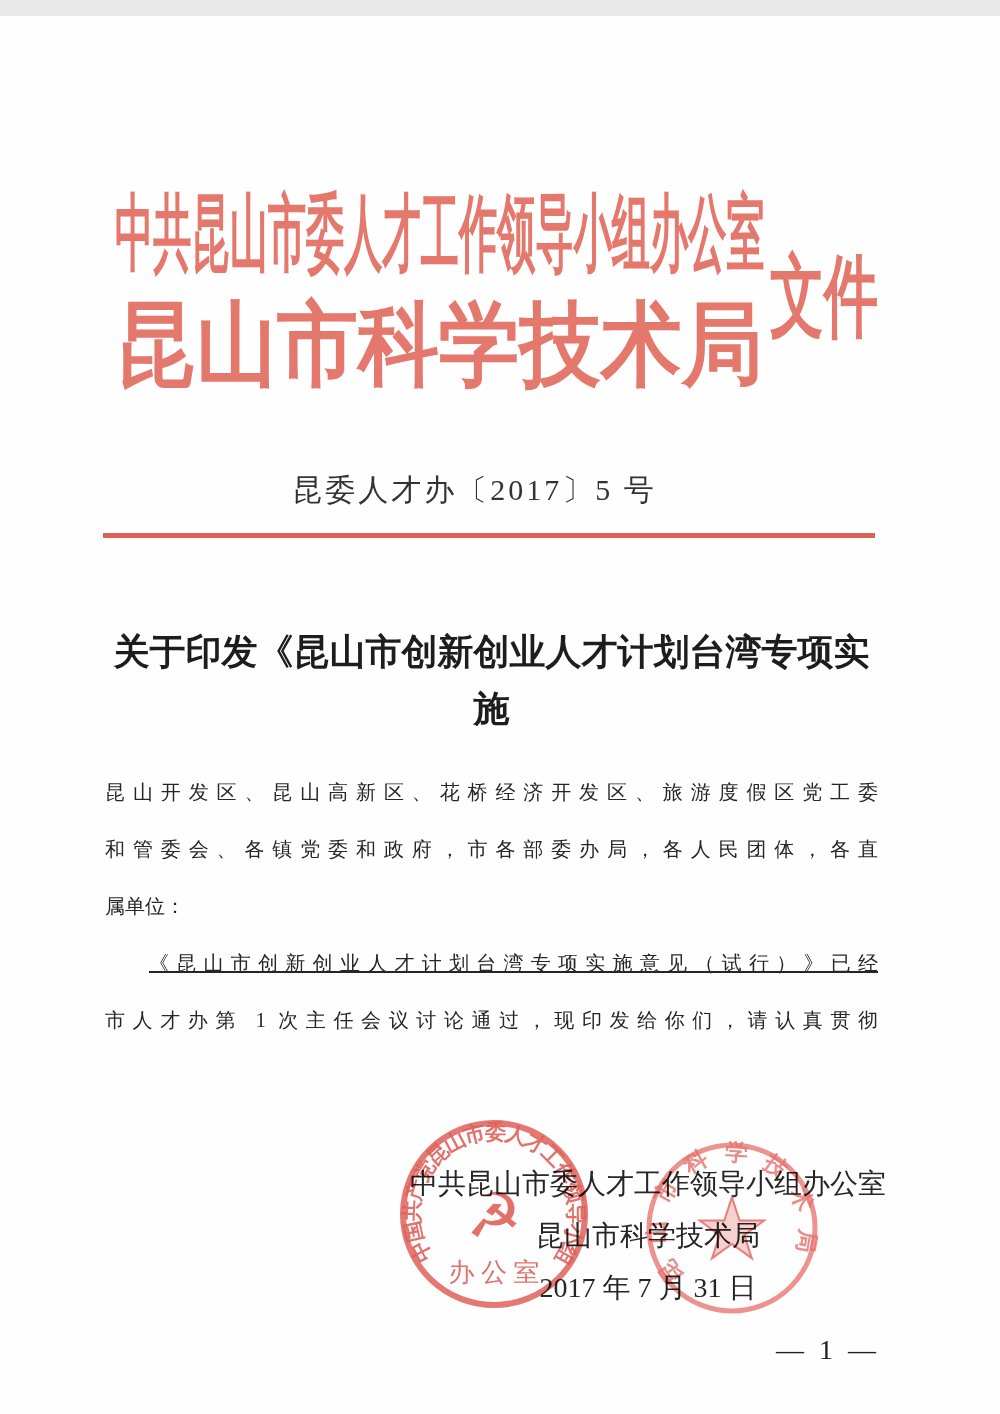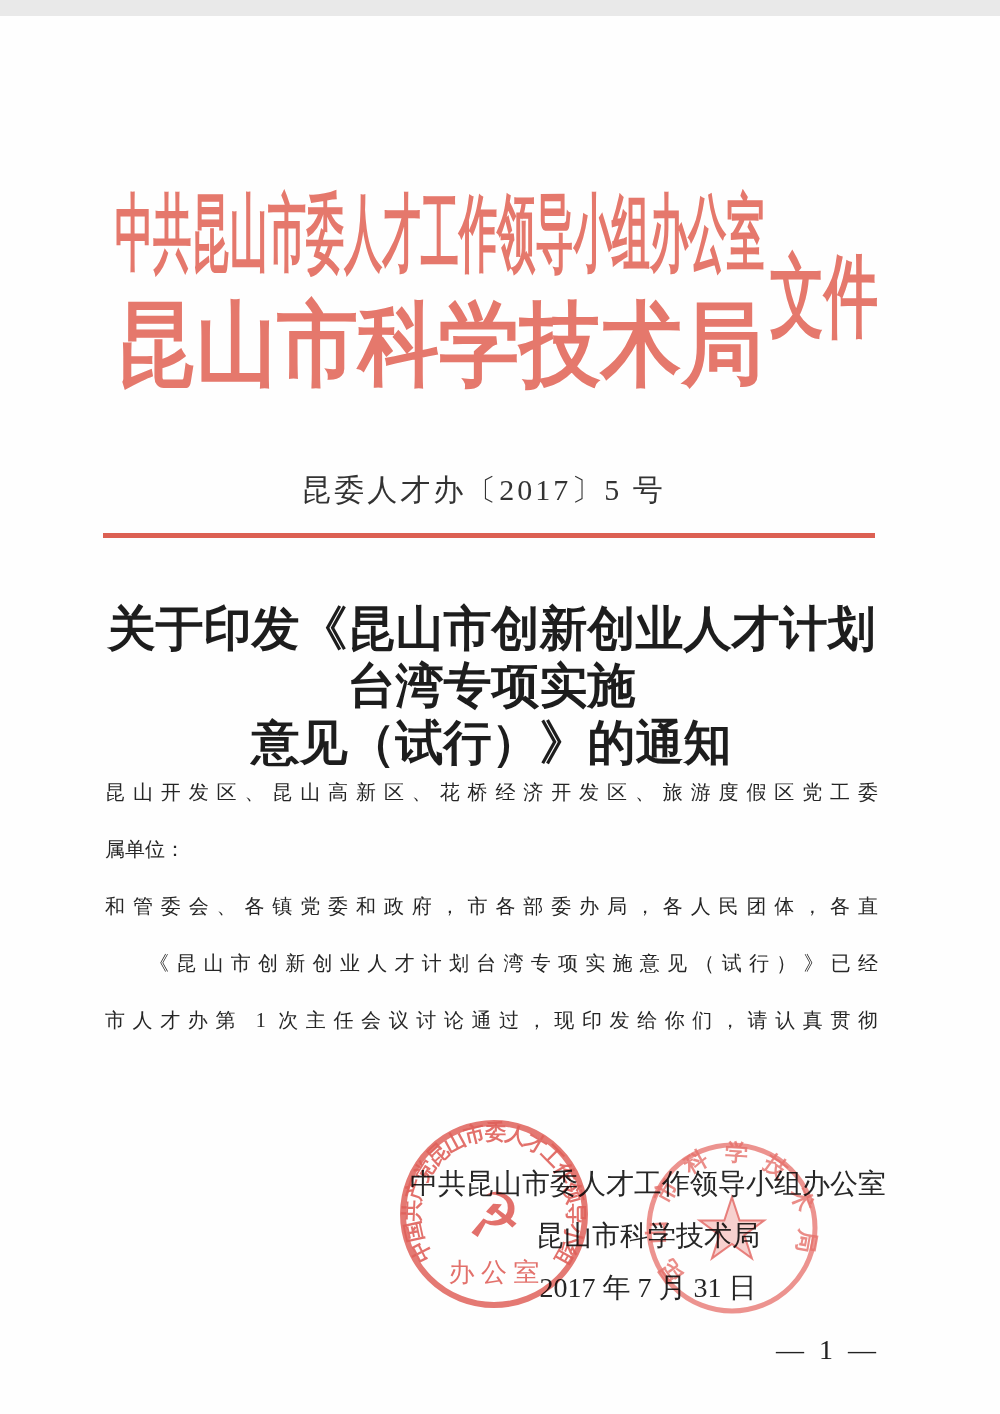--- a/index.html
+++ b/index.html
@@ -8,31 +8,31 @@
     background:#fefefe;overflow:hidden;
     font-family:"Liberation Serif", serif;color:#262626;
   }
   .abs{position:absolute;}
   
   .hdr-line{color:#e5786c;font-weight:bold;white-space:nowrap;line-height:1;}
   .hdr1{left:115px;top:176px;font-size:84px;transform:scaleX(0.455);transform-origin:left top;}
   .hdr2{left:115px;top:283px;font-size:92px;transform:scaleX(0.88);transform-origin:left top;}
   .hdr-wenjian{left:770px;top:236px;font-size:90px;transform:scaleX(0.60);transform-origin:left top;}
   
-  .doc-num{left:16px;top:454px;width:935px;text-align:center;font-size:30px;color:#333;letter-spacing:3px;}
+  .doc-num{left:7px;top:454px;width:935px;text-align:center;font-size:30px;color:#333;letter-spacing:3px;}
   
   .red-rule{left:103px;top:517px;width:772px;height:5px;background:#dc6053;}
   
-  .title{left:105px;top:584px;width:773px;text-align:center;font-weight:bold;
-         font-size:48px;line-height:57px;color:#1d1d1d;}
+  .title{left:105px;top:608px;width:773px;text-align:center;font-weight:bold;
+         font-size:36px;line-height:57px;color:#1d1d1d;}
   
   .body-block{left:105px;top:748px;width:773px;font-size:20px;line-height:57px;}
   .line{height:57px;white-space:nowrap;}
   .j{text-align:justify;text-align-last:justify;text-justify:inter-character;white-space:normal;}
-  .ind{padding-left:44px;}
+  .ind{padding-left:44px;text-decoration:underline;}
   
   .sig{left:408px;top:1142px;width:480px;text-align:center;font-size:28px;line-height:52px;z-index:2;}
   
   .stamp{position:absolute;mix-blend-mode:multiply;opacity:0.9;z-index:3;pointer-events:none;}
   .stampL{left:398px;top:1102px;width:192px;height:192px;}
   .stampR{left:644px;top:1124px;width:176px;height:176px;}
   
   .pagenum{left:776px;top:1318px;font-size:28px;letter-spacing:4px;color:#222;}
 </style>
 </head>
@@ -43,27 +43,26 @@
   <div class="abs hdr-line hdr1">中共昆山市委人才工作领导小组办公室</div>
   <div class="abs hdr-line hdr2">昆山市科学技术局</div>
   <div class="abs hdr-line hdr-wenjian">文件</div>
 
   <div class="abs doc-num">昆委人才办〔2017〕5 号</div>
 
   <div class="abs red-rule"></div>
 
   <div class="abs title">
     <div>关于印发《昆山市创新创业人才计划台湾专项实施</div>
-    <div>意见（试行）》的通知</div>
   </div>
 
   <div class="abs body-block">
     <div class="line j">昆山开发区、昆山高新区、花桥经济开发区、旅游度假区党工委</div>
+    <div class="line j">和管委会、各镇党委和政府，市各部委办局，各人民团体，各直</div>
     <div class="line">属单位：</div>
-    <div class="line j">和管委会、各镇党委和政府，市各部委办局，各人民团体，各直</div>
     <div class="line j ind">《昆山市创新创业人才计划台湾专项实施意见（试行）》已经</div>
     <div class="line j">市人才办第 1 次主任会议讨论通过，现印发给你们，请认真贯彻</div>
   </div>
 
   <div class="abs sig">
     <div>中共昆山市委人才工作领导小组办公室</div>
     <div>昆山市科学技术局</div>
     <div>2017 年 7 月 31 日</div>
   </div>
 

